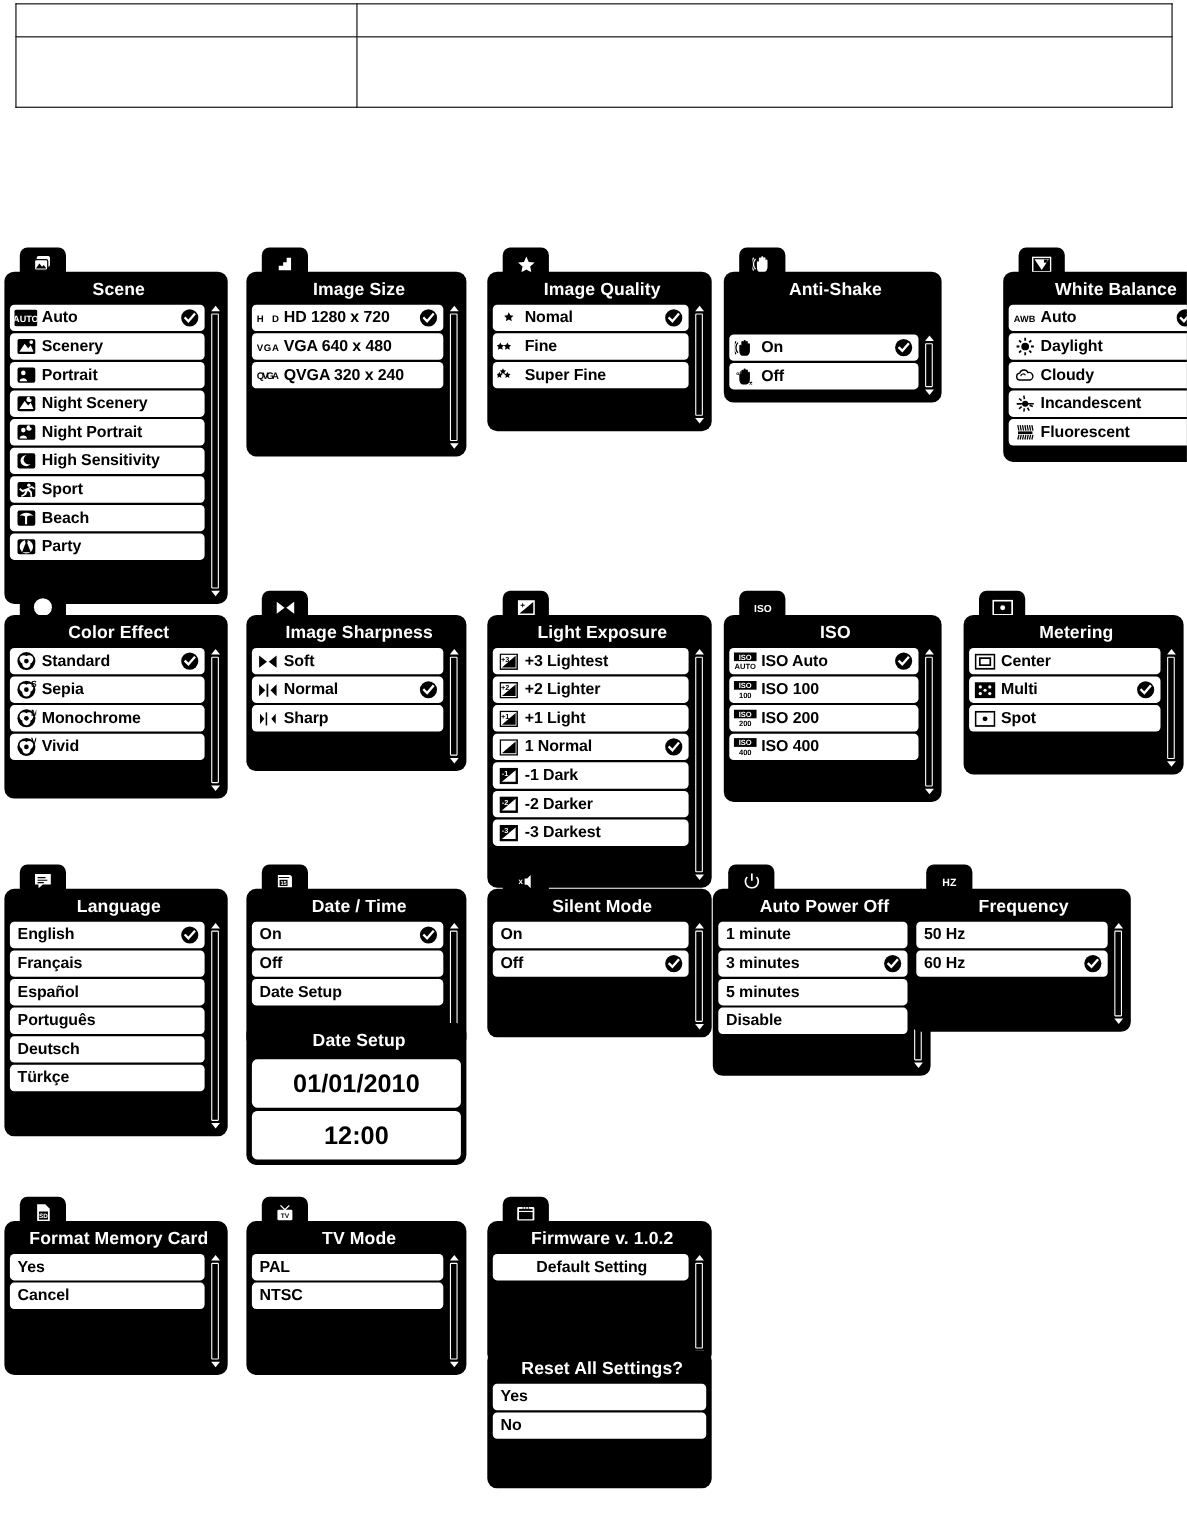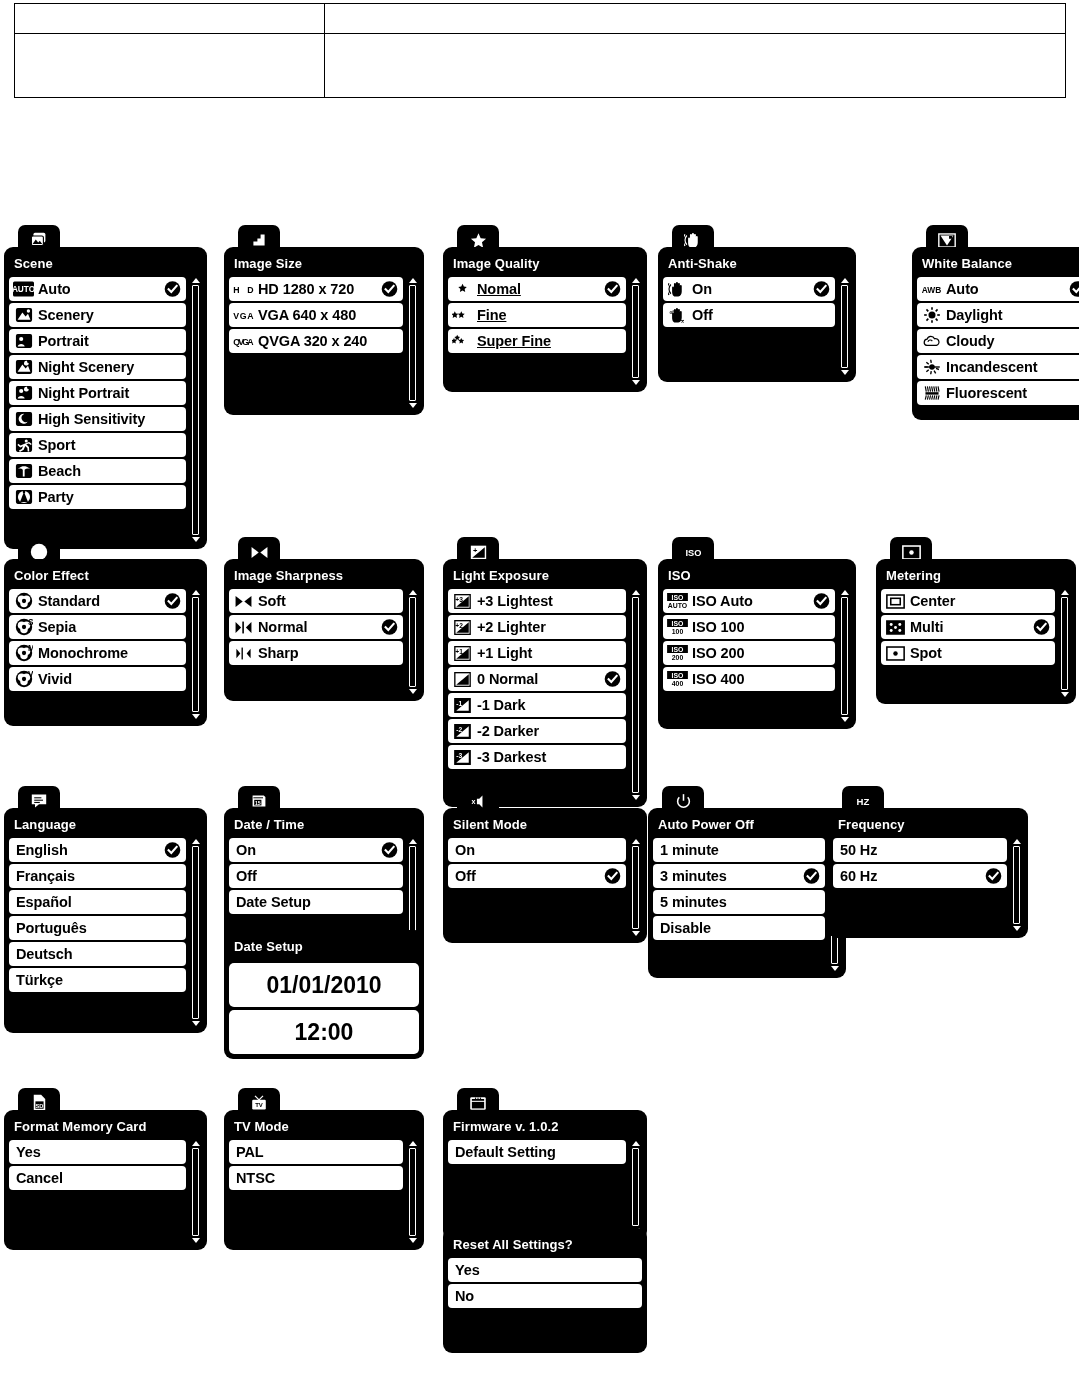--- a/index.html
+++ b/index.html
@@ -54,25 +54,26 @@
     top: 22px;
     background: #000;
     border-radius: 9px;
     padding: 5px 5px 6px 5px;
     display: flex;
     flex-direction: column;
   }
   .title {
     color: #fff;
     font-weight: bold;
-    font-size: 13px;
+    font-size: 16px;
     line-height: 19px;
     padding: 2px 0 4px 5px;
     letter-spacing: .1px;
     white-space: nowrap;
+    text-align: center;
   }
   .rows-wrap {
     display: flex;
     flex-direction: row;
     flex: 1 1 auto;
   }
   .rows {
     display: flex;
     flex-direction: column;
     gap: 2px;
@@ -156,21 +157,21 @@
     background: #fff;
     border-radius: 5px;
     height: 44px;
     display: flex;
     align-items: center;
     justify-content: center;
     font-size: 23px;
     font-weight: bold;
     margin-top: 3px;
   }
-  .center-row { }
+  .center-row { justify-content: center; }
 </style>
 </head>
 <body>
 
 <table class="doc-table">
   <tbody>
       <tr class="row-1">
     <td class="col-a"></td>
     <td></td>
   </tr>
@@ -344,21 +345,21 @@
           </div>
         </div>
       </div>
     </div>
     <div class="panel" style="left: 443px; top: 225px; width: 204px; height: 167px;">
       <div class="tab">
         <svg viewBox="0 0 22 22" width="17" height="17" fill="#fff">
           <polygon points="11,1.5 13.8,8 20.8,8.7 15.5,13.4 17,20.3 11,16.7 5,20.3 6.5,13.4 1.2,8.7 8.2,8"></polygon>
         </svg>
       </div>
-      <div class="body" style="width: 204px; height: 145px; text-decoration: underline;">
+      <div class="body" style="width: 204px; height: 145px;">
         <div class="title">Image Quality</div>
         <div class="rows-wrap">
           <div class="rows">
             <div class="row">
               <span class="ico">
                 <svg viewBox="0 0 26 16" width="21" height="15" fill="#000">
                   <g transform="translate(5,0) scale(0.62)">
                     <polygon points="13,1.5 15.6,7 21.5,7.8 17.2,12 18.3,18 13,15 7.7,18 8.8,12 4.5,7.8 10.4,7"></polygon>
                   </g>
                 </svg>
@@ -409,21 +410,21 @@
       </div>
     </div>
     <div class="panel" style="left: 658px; top: 225px; width: 198px; height: 157px;">
       <div class="tab">
         <svg viewBox="0 0 24 22" width="19" height="17" fill="#fff">
           <path d="M9,20 C6,20 5,16.5 5,13.5 L5,8.3 a1.2,1.2 0 0,1 2.4,0 L7.4,11.5 L7.4,4 a1.3,1.3 0 0,1 2.6,0 l0,7 0,-8.4 a1.3,1.3 0 0,1 2.6,0 l0,8.4 0,-7.3 a1.25,1.25 0 0,1 2.5,0 l0,7.3 0,-4.6 a1.2,1.2 0 0,1 2.4,0 l0,7.3 C17.5,16.8 16,20 13,20 Z"></path>
           <path d="M3.4,4.5 a7,8 0 0,0 0,12" stroke="#fff" stroke-width="1.5" fill="none"></path>
           <path d="M1.1,3 a9.5,11 0 0,0 0,15" stroke="#fff" stroke-width="1.5" fill="none"></path>
         </svg>
       </div>
-      <div class="body" style="width: 198px; height: 135px;">
+      <div class="body" style="width: 198px; height: 119px; gap: 27px;">
         <div class="title">Anti-Shake</div>
         <div class="rows-wrap">
           <div class="rows">
             <div class="row">
               <span class="ico">
                 <svg viewBox="0 0 24 22" width="19" height="17" fill="#000">
                   <path d="M9,20 C6,20 5,16.5 5,13.5 L5,8.3 a1.2,1.2 0 0,1 2.4,0 L7.4,11.5 L7.4,4 a1.3,1.3 0 0,1 2.6,0 l0,7 0,-8.4 a1.3,1.3 0 0,1 2.6,0 l0,8.4 0,-7.3 a1.25,1.25 0 0,1 2.5,0 l0,7.3 0,-4.6 a1.2,1.2 0 0,1 2.4,0 l0,7.3 C17.5,16.8 16,20 13,20 Z"></path>
                   <path d="M3.4,4.5 a7,8 0 0,0 0,12" stroke="#000" stroke-width="1.5" fill="none"></path>
                   <path d="M1.1,3 a9.5,11 0 0,0 0,15" stroke="#000" stroke-width="1.5" fill="none"></path>
                 </svg>
@@ -726,21 +727,21 @@
               </span>
               <span class="lbl">+1 Light</span>
             </div>
             <div class="row">
               <span class="ico">
                 <svg viewBox="0 0 20 18" width="17" height="15">
                   <rect x="0.8" y="0.8" width="18.4" height="16.4" fill="#fff" stroke="#000" stroke-width="1.6"></rect>
                   <polygon points="2.5,15.3 17.5,15.3 17.5,2.6" fill="#000"></polygon>
                 </svg>
               </span>
-              <span class="lbl">0 Normal</span>
+              <span class="lbl">1 Normal</span>
               <span class="check"><svg viewBox="0 0 24 24" width="17" height="17">
                   <circle cx="12" cy="12" r="11" fill="#000"></circle>
                   <path d="M6.5,12.4 L10.3,16.2 L17.8,7.6" stroke="#fff" stroke-width="3" fill="none" stroke-linecap="square"></path>
                 </svg></span>
             </div>
             <div class="row">
               <span class="ico">
                 <svg viewBox="0 0 20 18" width="17" height="15">
                   <rect x="0.8" y="0.8" width="18.4" height="16.4" fill="#000" stroke="#000" stroke-width="1.6"></rect>
                   <polygon points="2.5,15.3 17.5,15.3 17.5,2.6" fill="#fff"></polygon>

